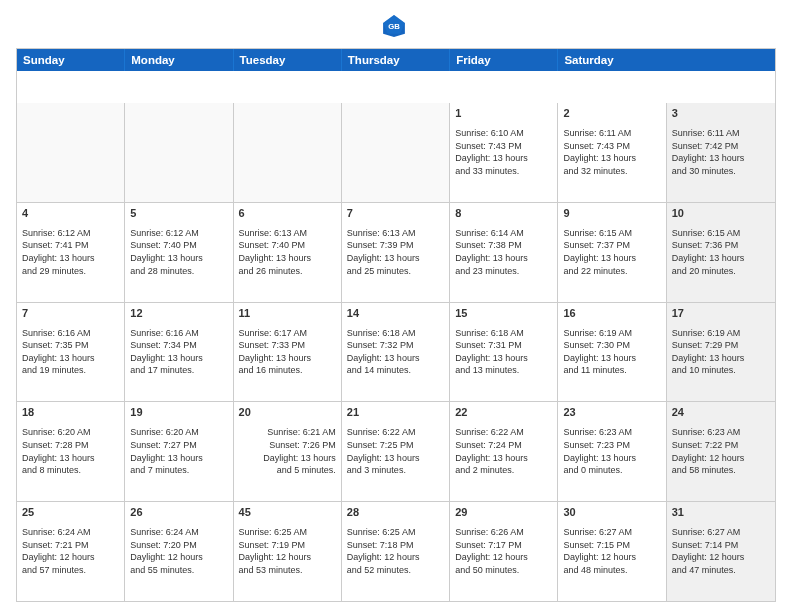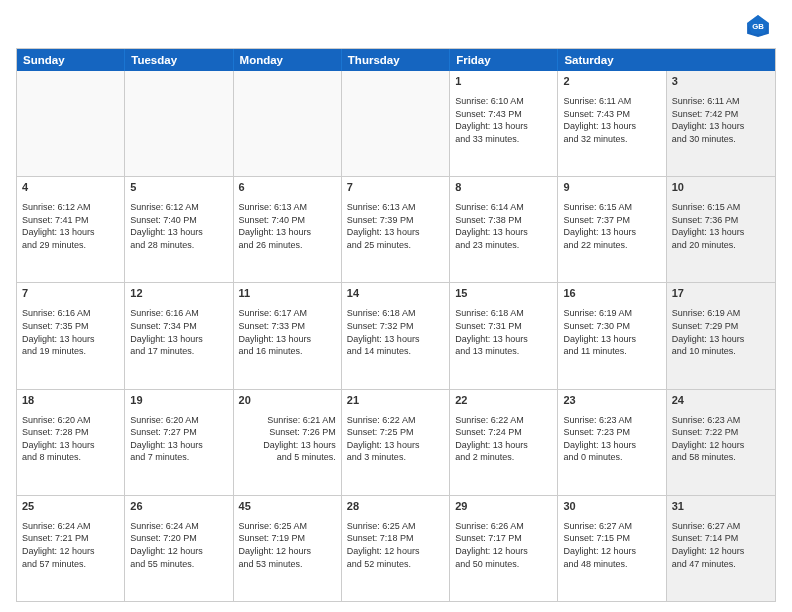--- a/index.html
+++ b/index.html
@@ -12,21 +12,21 @@
     }
     .page {
       width: 792px;
       height: 612px;
       padding: 12px 16px 10px 16px;
       display: flex;
       flex-direction: column;
     }
     .header {
       display: flex;
-      justify-content: flex-end;
+      justify-content: center;
       align-items: flex-start;
       margin-bottom: 8px;
     }
     .logo {
       display: flex;
       align-items: center;
       gap: 4px;
     }
     .logo-text {
       font-size: 15px;
@@ -48,20 +48,21 @@
     }
     .location {
       font-size: 14px;
       color: #555;
     }
     .calendar {
       flex: 1;
       display: flex;
       flex-direction: column;
       border: 1px solid #ccc;
+      gap: 32px;
     }
     .cal-header-row {
       display: grid;
       grid-template-columns: repeat(7, 1fr);
       background: #1565c0;
     }
     .cal-header-cell {
       color: #fff;
       font-size: 11.5px;
       font-weight: bold;
@@ -125,22 +126,22 @@
     </div>
     <div class="title-area">
       <div class="month-year"></div>
       <div class="location"></div>
     </div>
   </div>
 
   <div class="calendar">
     <div class="cal-header-row">
     <div class="cal-header-cell">Sunday</div>
+        <div class="cal-header-cell">Monday</div>
         <div class="cal-header-cell">Tuesday</div>
-        <div class="cal-header-cell">Monday</div>
         <div class="cal-header-cell">Thursday</div>
         <div class="cal-header-cell">Friday</div>
         <div class="cal-header-cell">Saturday</div>
       </div>
     <div class="cal-body">
     <div class="cal-row">
           <div class="cal-cell empty"></div>
           <div class="cal-cell empty"></div>
           <div class="cal-cell empty"></div>
           <div class="cal-cell empty"></div>

